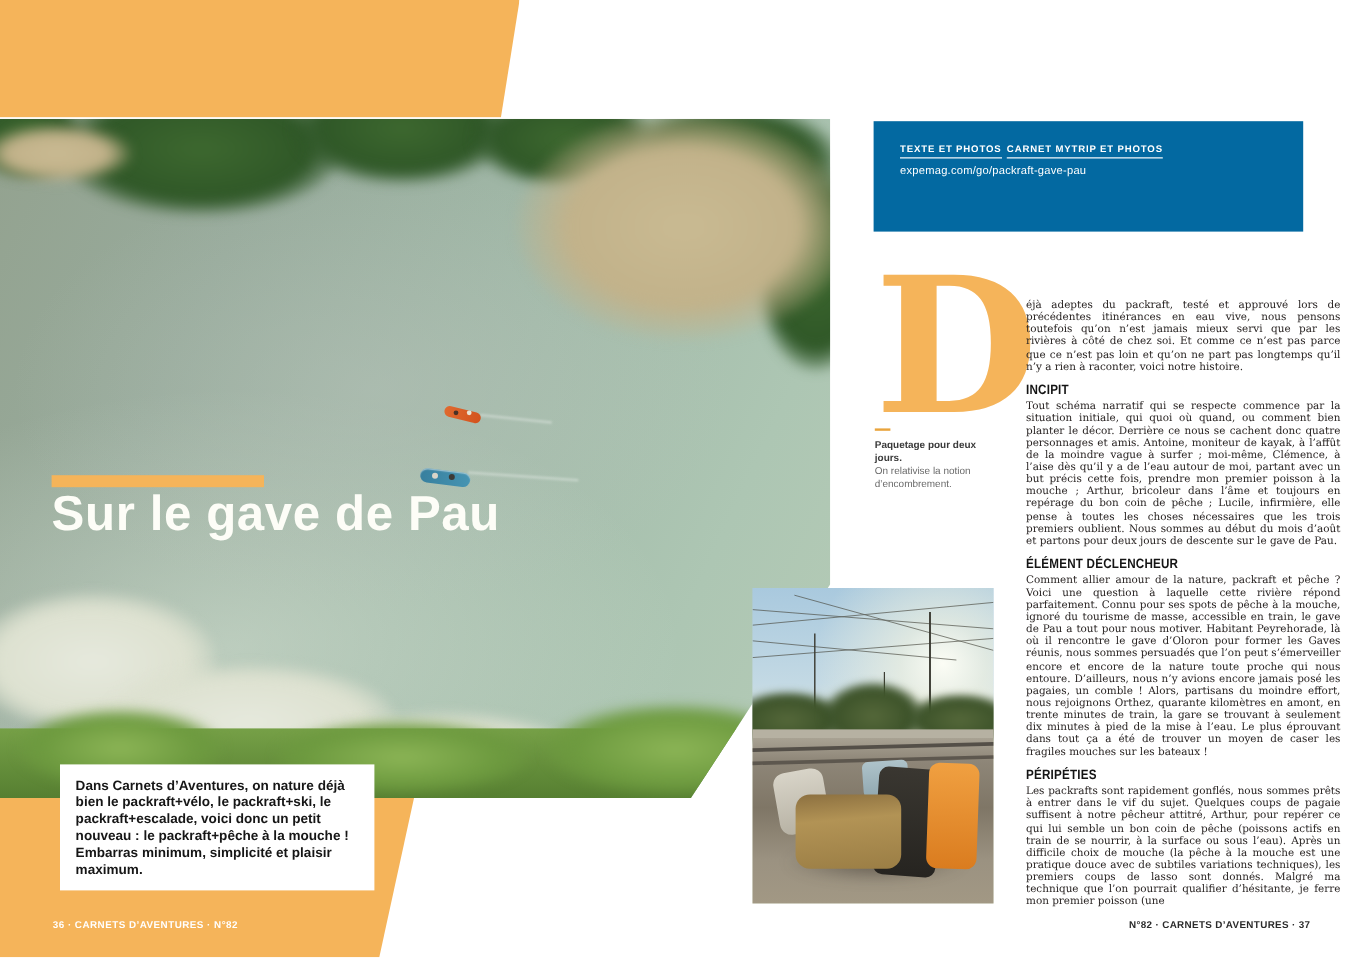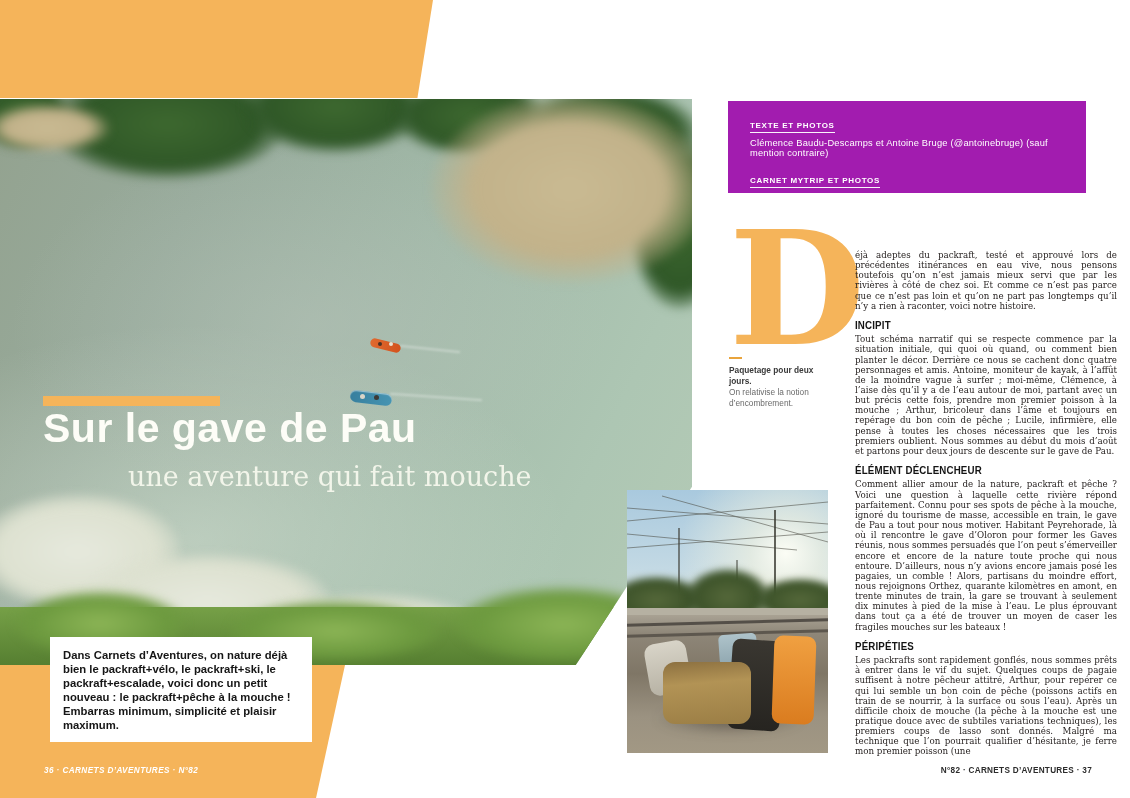--- a/index.html
+++ b/index.html
@@ -64,42 +64,42 @@
   .bag-blue{left:92px;top:144px;width:38px;height:30px;border-radius:5px;transform:rotate(-4deg);
     background:linear-gradient(180deg,#aec3ca,#90a7b0);}
   .bag-duffel{left:36px;top:172px;width:88px;height:62px;border-radius:12px;
     background:linear-gradient(175deg,#8c7040 0%,#b29355 35%,#9b7e45 100%);}
   .bag-black{left:103px;top:150px;width:52px;height:90px;border-radius:8px;transform:rotate(4deg);
     background:linear-gradient(180deg,#3a3731,#262420);}
   .bag-orangepack{left:146px;top:146px;width:42px;height:88px;border-radius:9px;transform:rotate(2deg);
     background:linear-gradient(180deg,#f0a041,#da7c1f);}
 
   
-  .credits-box{left:728px;top:101px;width:358px;height:92px;background:#a21caf;
+  .credits-box{left:728px;top:101px;width:358px;height:92px;background:#0369a1;
     box-sizing:border-box;padding:13px 16px 0 22px;}
   .credit-label{display:inline-block;font-size:8px;font-weight:bold;letter-spacing:.7px;color:#fff;
     border-bottom:1.5px solid rgba(255,255,255,.95);padding-bottom:2px;}
   .credit-value{font-size:9.3px;color:#fff;margin:5px 0 11px;letter-spacing:.2px;}
 
   .dropcap{left:729px;top:211px;font-family:"DejaVu Serif",serif;font-weight:bold;
     font-size:157px;line-height:1;color:#F5B45A;}
 
   .captions-col{left:729px;top:357px;width:86px;}
   .cap-item{margin-bottom:22px;}
   .cap-dash{width:13px;height:2px;background:#E9A43C;margin-bottom:6px;}
   .cap-title{font-size:8.3px;font-weight:bold;color:#3a3a3a;line-height:10.5px;}
   .cap-body{font-size:8.3px;color:#6b6b6b;line-height:10.5px;margin-top:1px;}
 
   .text-col{left:855px;top:250px;width:262px;}
   .text-col p{margin:0;text-align:justify;font-family:"DejaVu Serif",serif;
     font-size:8.7px;line-height:10.15px;color:#292423;}
   .text-col h3{margin:9px 0 3px;font-size:11.3px;line-height:1;font-weight:900;color:#141414;}
   .text-col h3 .cond{display:inline-block;transform:scaleX(.86);transform-origin:0 50%;letter-spacing:.2px;white-space:nowrap;}
 
-  .footer-left{left:44px;top:766px;z-index:6;font-size:8.2px;font-weight:bold;color:#ffffff;letter-spacing:.4px;font-style:italic;}
+  .footer-left{left:44px;top:766px;z-index:6;font-size:8.2px;font-weight:bold;color:#ffffff;letter-spacing:.4px;}
   .footer-right{left:880px;top:766px;width:212px;text-align:right;font-size:8.2px;font-weight:bold;color:#2b2b2b;letter-spacing:.3px;}
 </style>
 </head>
 <body>
 
 <div class="spread">
 
   <div class="abs deco-top-left"></div>
   <div class="abs deco-bottom-left"></div>
 
@@ -130,21 +130,20 @@
     <div class="abs boat-orange"></div>
     <div class="abs dot" style="left:378px;top:243px;width:4px;height:4px;background:#4a3226;"></div>
     <div class="abs dot" style="left:389px;top:243px;width:4px;height:4px;background:#e8e2d2;"></div>
     <div class="abs boat-teal"></div>
     <div class="abs dot" style="left:360px;top:295px;width:5px;height:5px;background:#d9d4c8;"></div>
     <div class="abs dot" style="left:374px;top:296px;width:5px;height:5px;background:#3d3a36;"></div>
   </div>
 
   <div class="abs kicker-bar"></div>
   <div class="abs hero-title">Sur le gave de Pau</div>
-  <div class="abs hero-subtitle">une aventure qui fait mouche</div>
 
   <div class="abs intro-box">Dans Carnets d’Aventures, on nature déjà bien le packraft+vélo, le packraft+ski, le packraft+escalade, voici donc un petit nouveau : le packraft+pêche à la mouche ! Embarras minimum, simplicité et plaisir maximum.</div>
 
   <div class="abs station-photo">
     <div class="abs sp-sun"></div>
     <svg class="abs" style="left:0;top:0;" width="201" height="263">
       <g stroke="#4b4b42" stroke-width="0.7" opacity="0.8">
         <line x1="0" y1="18" x2="201" y2="34"></line>
         <line x1="0" y1="31" x2="201" y2="12"></line>
         <line x1="0" y1="44" x2="170" y2="60"></line>
@@ -167,21 +166,20 @@
     <div class="abs sp-shadow"></div>
     <div class="abs bag bag-blue"></div>
     <div class="abs bag bag-white"></div>
     <div class="abs bag bag-black"></div>
     <div class="abs bag bag-orangepack"></div>
     <div class="abs bag bag-duffel"></div>
   </div>
 
   <div class="abs credits-box">
     <div class="credit-label">TEXTE ET PHOTOS</div>
-    <div class="credit-value">Clémence Baudu-Descamps et Antoine Bruge (@antoinebruge) (sauf mention contraire)</div>
     <div class="credit-label">CARNET MYTRIP ET PHOTOS</div>
     <div class="credit-value">expemag.com/go/packraft-gave-pau</div>
   </div>
 
   <div class="abs dropcap">D</div>
 
   <div class="abs captions-col">
     <div class="cap-item">
       <div class="cap-dash"></div>
       <div class="cap-title">Paquetage pour deux jours.</div>

